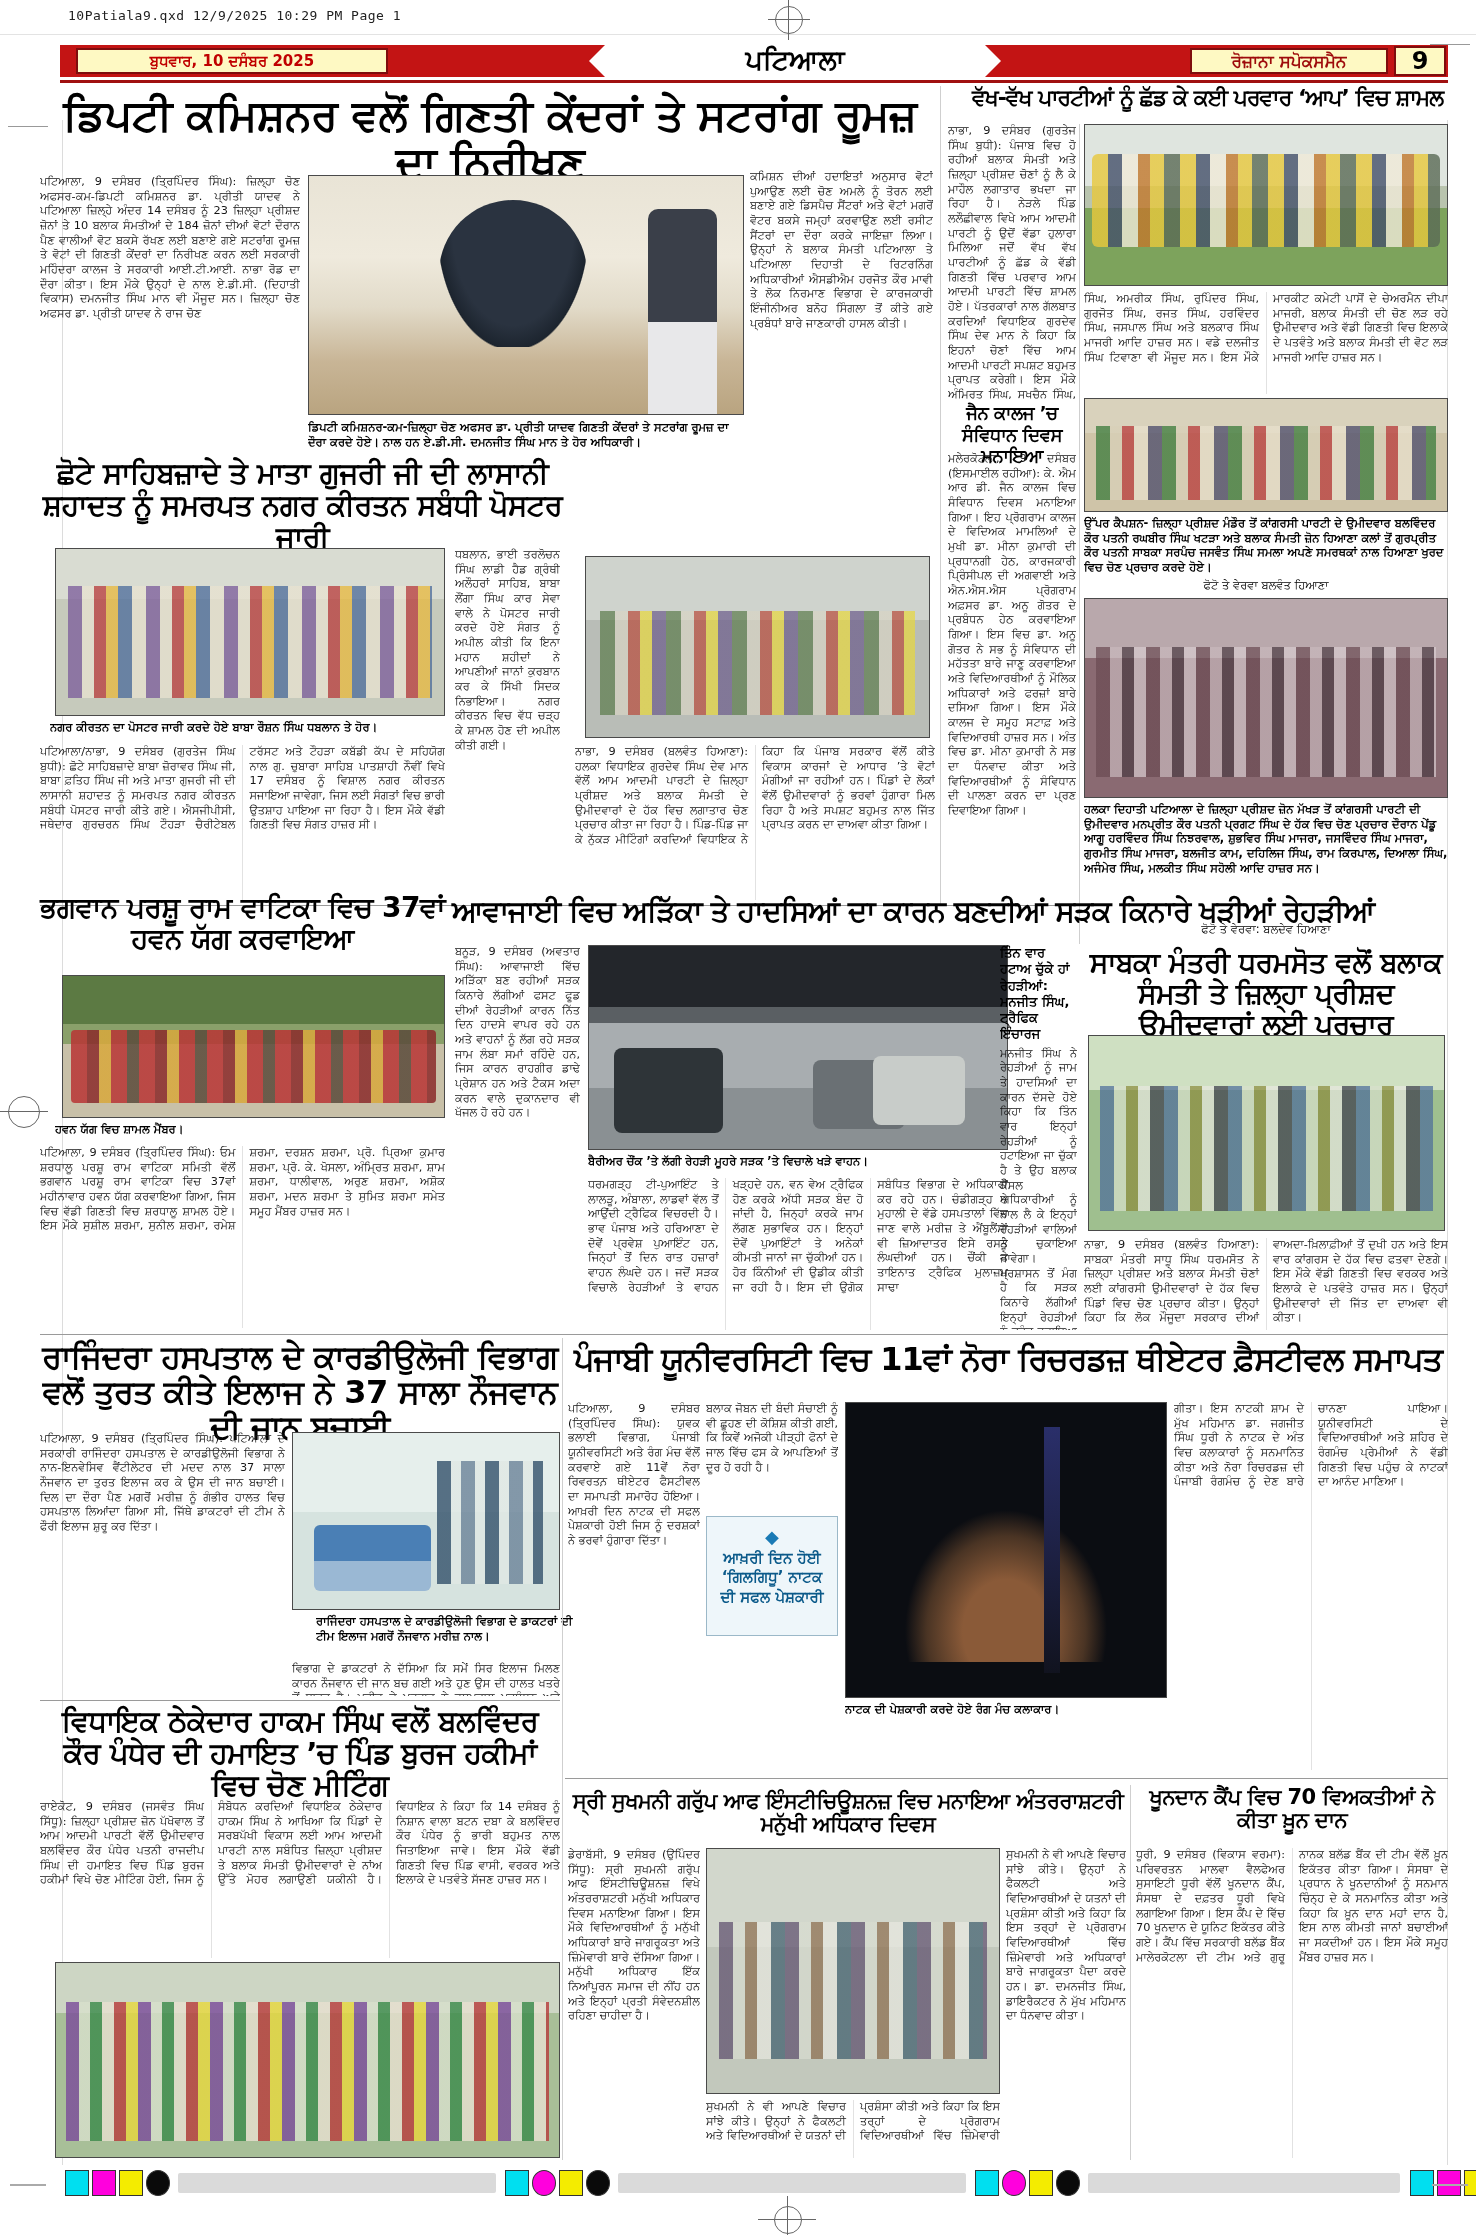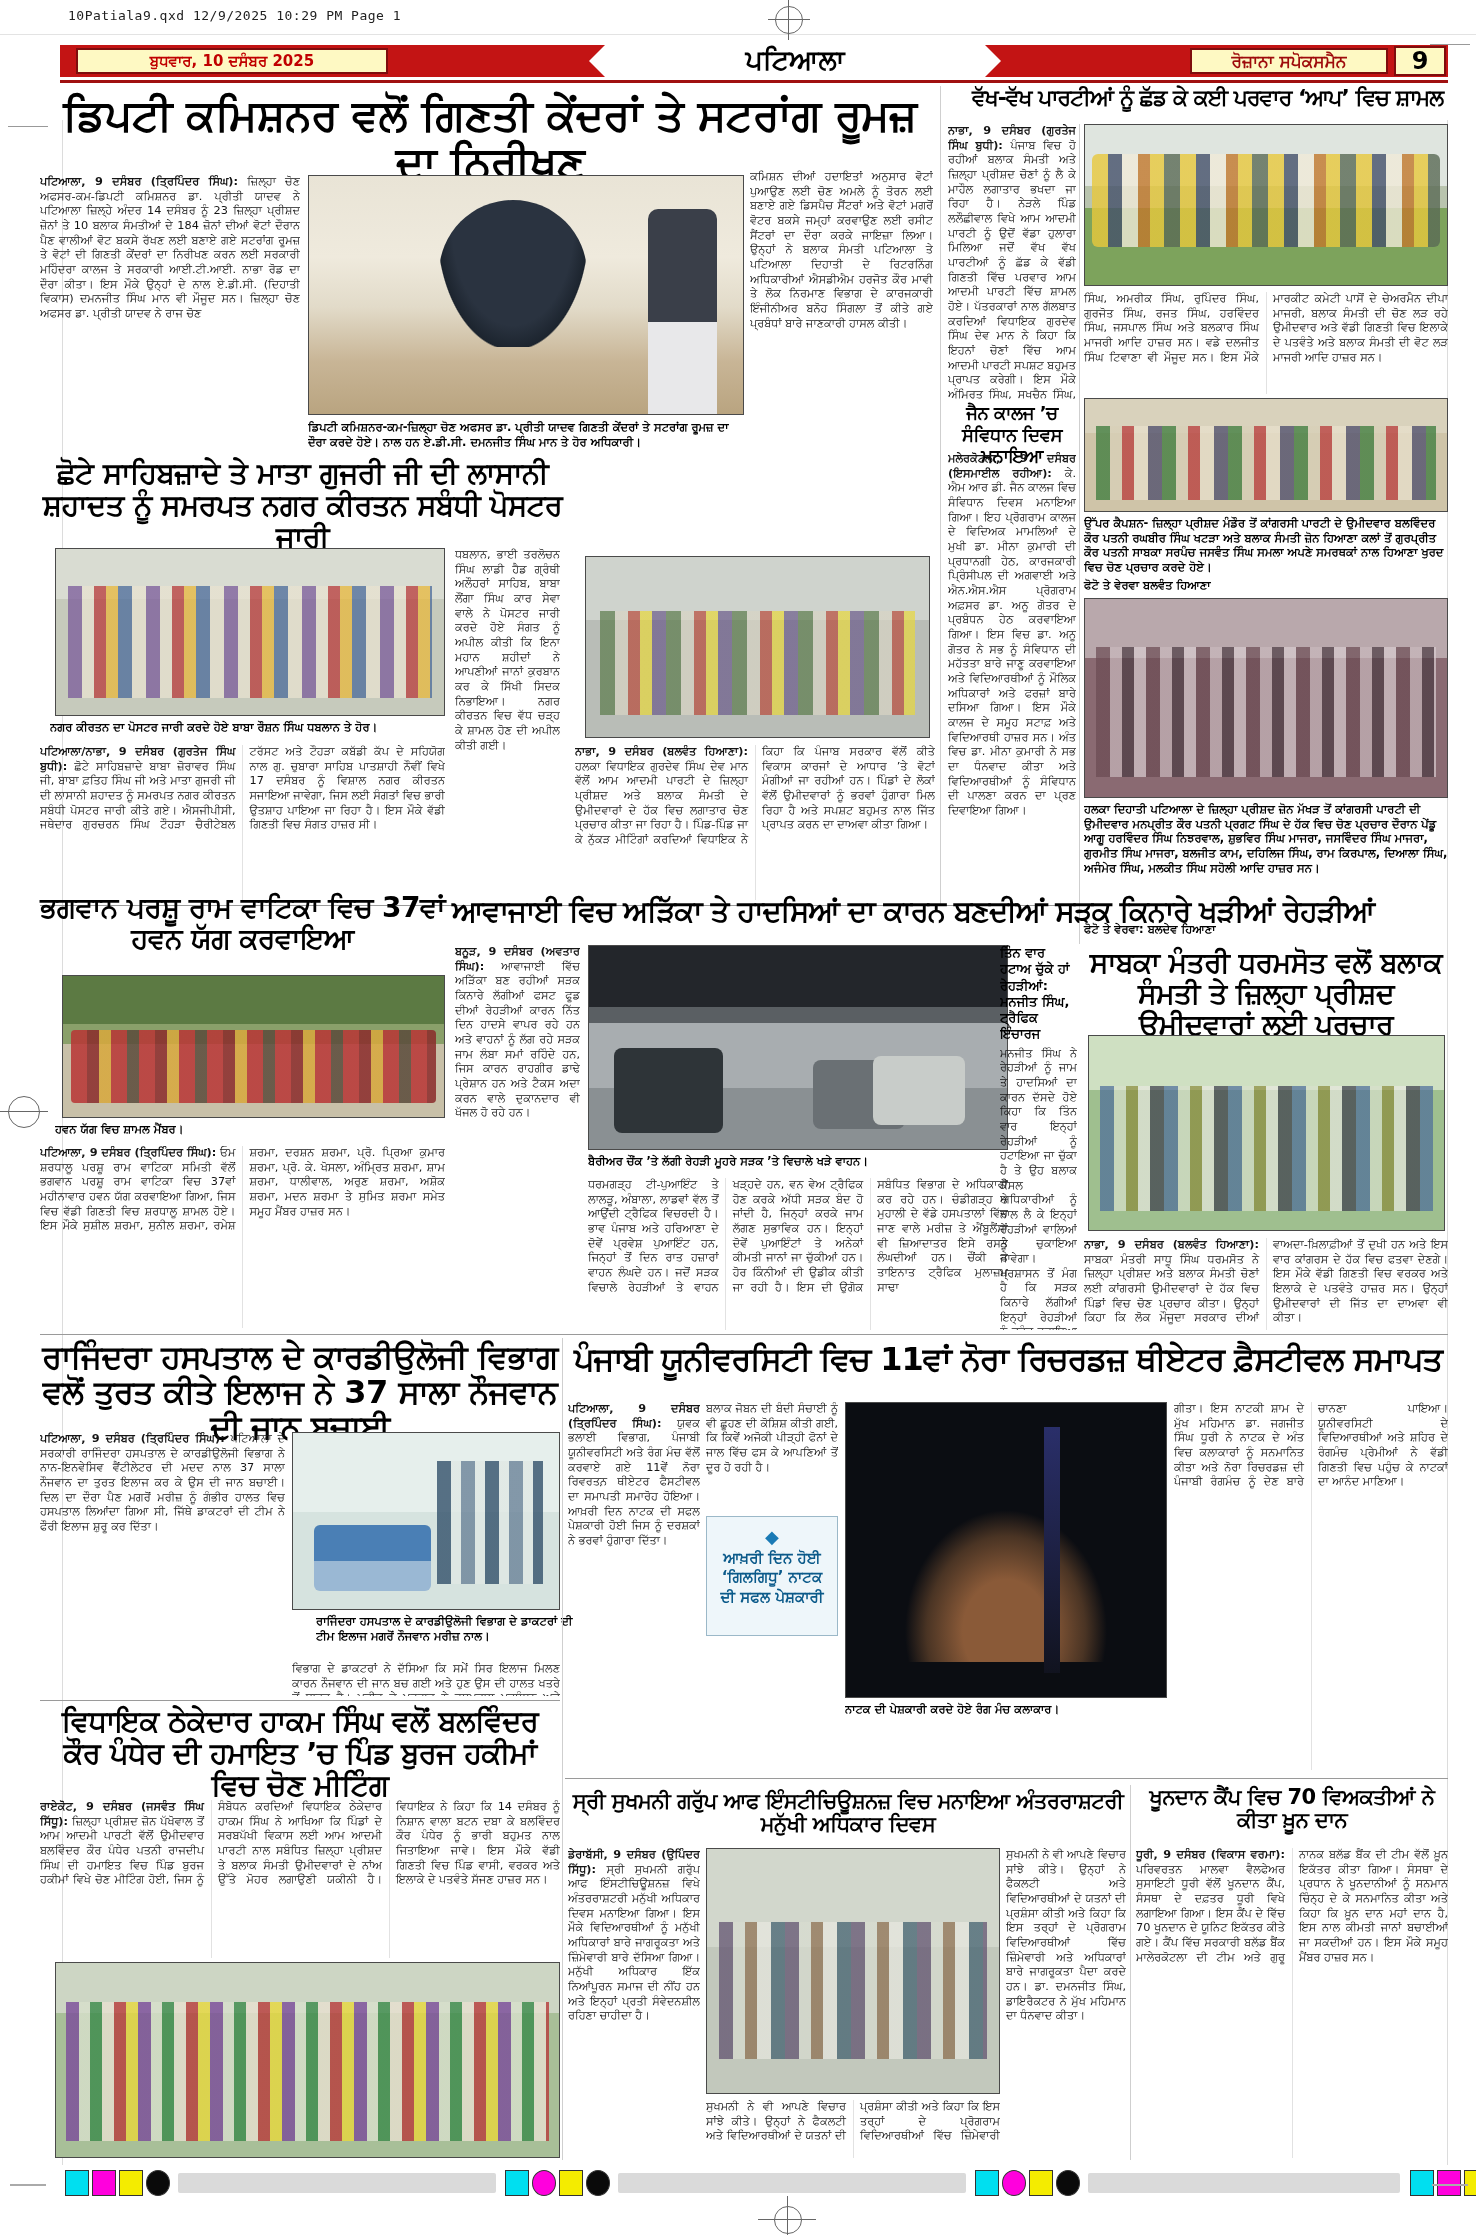--- a/index.html
+++ b/index.html
@@ -1,23 +1,23 @@
 <!DOCTYPE html>
 <html><head>
 <meta charset="utf-8">
 <style>
   html,body{margin:0;padding:0;background:#ffffff;}
   #page{position:relative;width:1476px;height:2235px;background:#fff;overflow:hidden;
         font-family:"DejaVu Sans",sans-serif;color:#111;}
   .abs{position:absolute;}
   .hl{font-weight:800;color:#000;text-align:center;line-height:1.1;letter-spacing:-0.5px;}
   .bd{font-size:11.3px;text-align:justify;line-height:1.3;color:#151515;overflow:hidden;}
-  .bd b{font-weight:700;}
+  .bd b{font-weight:400;}
   .cap{font-weight:700;font-size:12px;line-height:1.28;color:#000;overflow:hidden;}
-  .credit{font-weight:700;font-size:11.5px;text-align:left;color:#000;}
+  .credit{font-weight:400;font-size:11.5px;text-align:center;color:#000;}
   .cols2{column-count:2;column-gap:14px;column-rule:1px solid #e2e2e2;}
   .cols3{column-count:3;column-gap:14px;column-rule:1px solid #e2e2e2;}
   .photo{position:absolute;border:1px solid #4a4a4a;box-sizing:border-box;}
   .vrule{position:absolute;width:1px;background:#cfcfcf;}
   .hrule{position:absolute;height:1px;background:#9a9a9a;}
   .frame{position:absolute;background:#dcdcdc;}
   
   .band{position:absolute;background:#c31414;}
   .bandL{clip-path:polygon(0 0,100% 0,calc(100% - 16px) 50%,100% 100%,0 100%);}
   .bandR{clip-path:polygon(0 0,16px 50%,0 100%,100% 100%,100% 0);}

